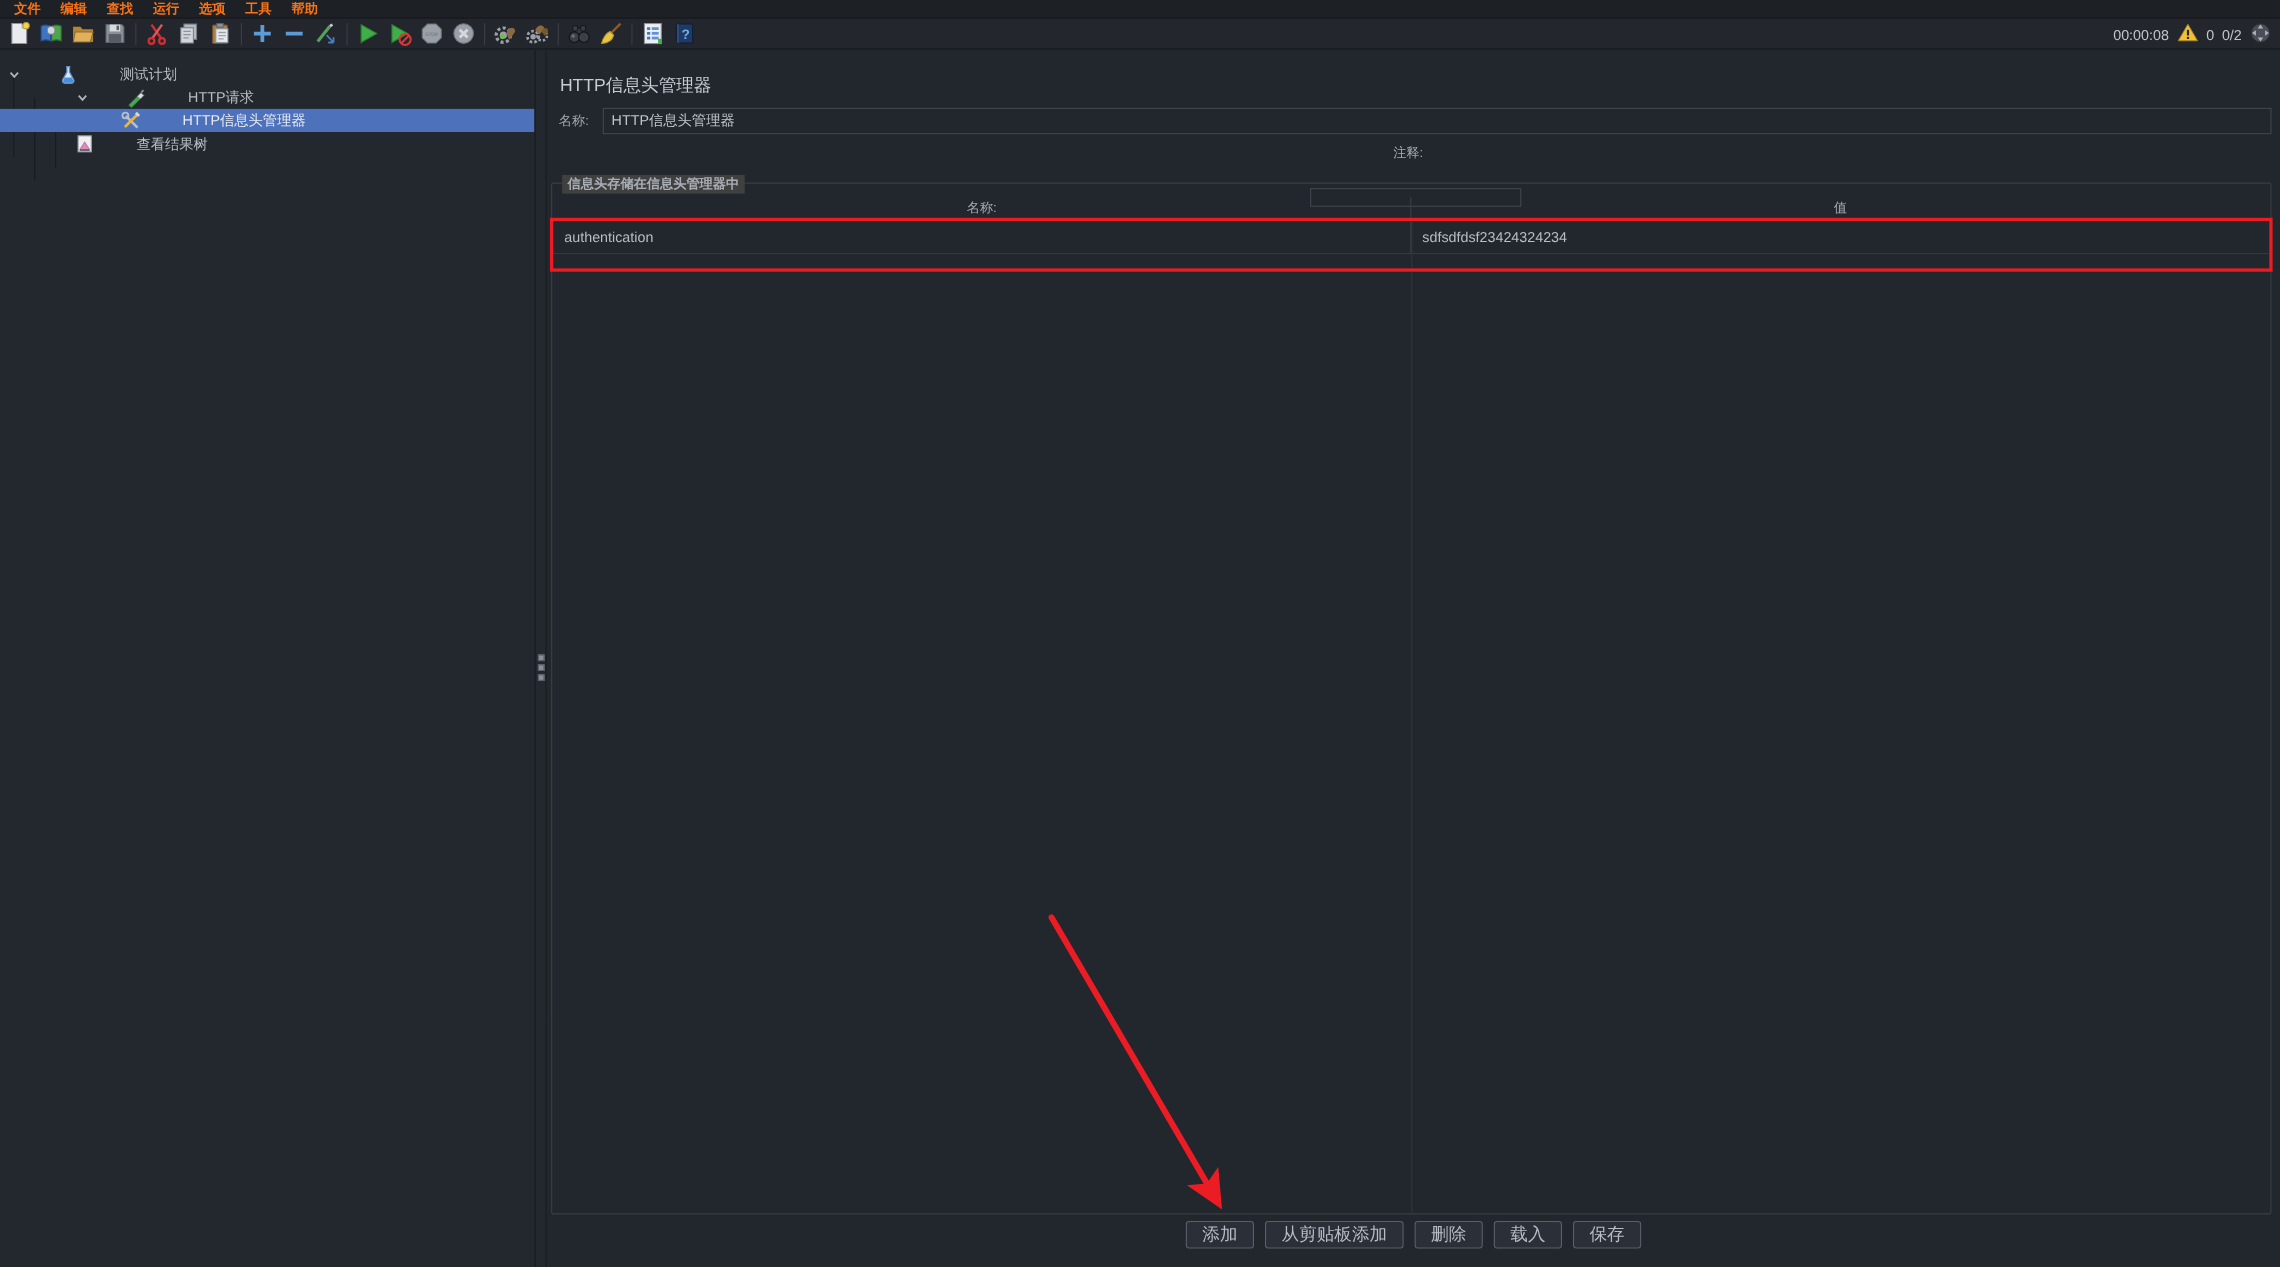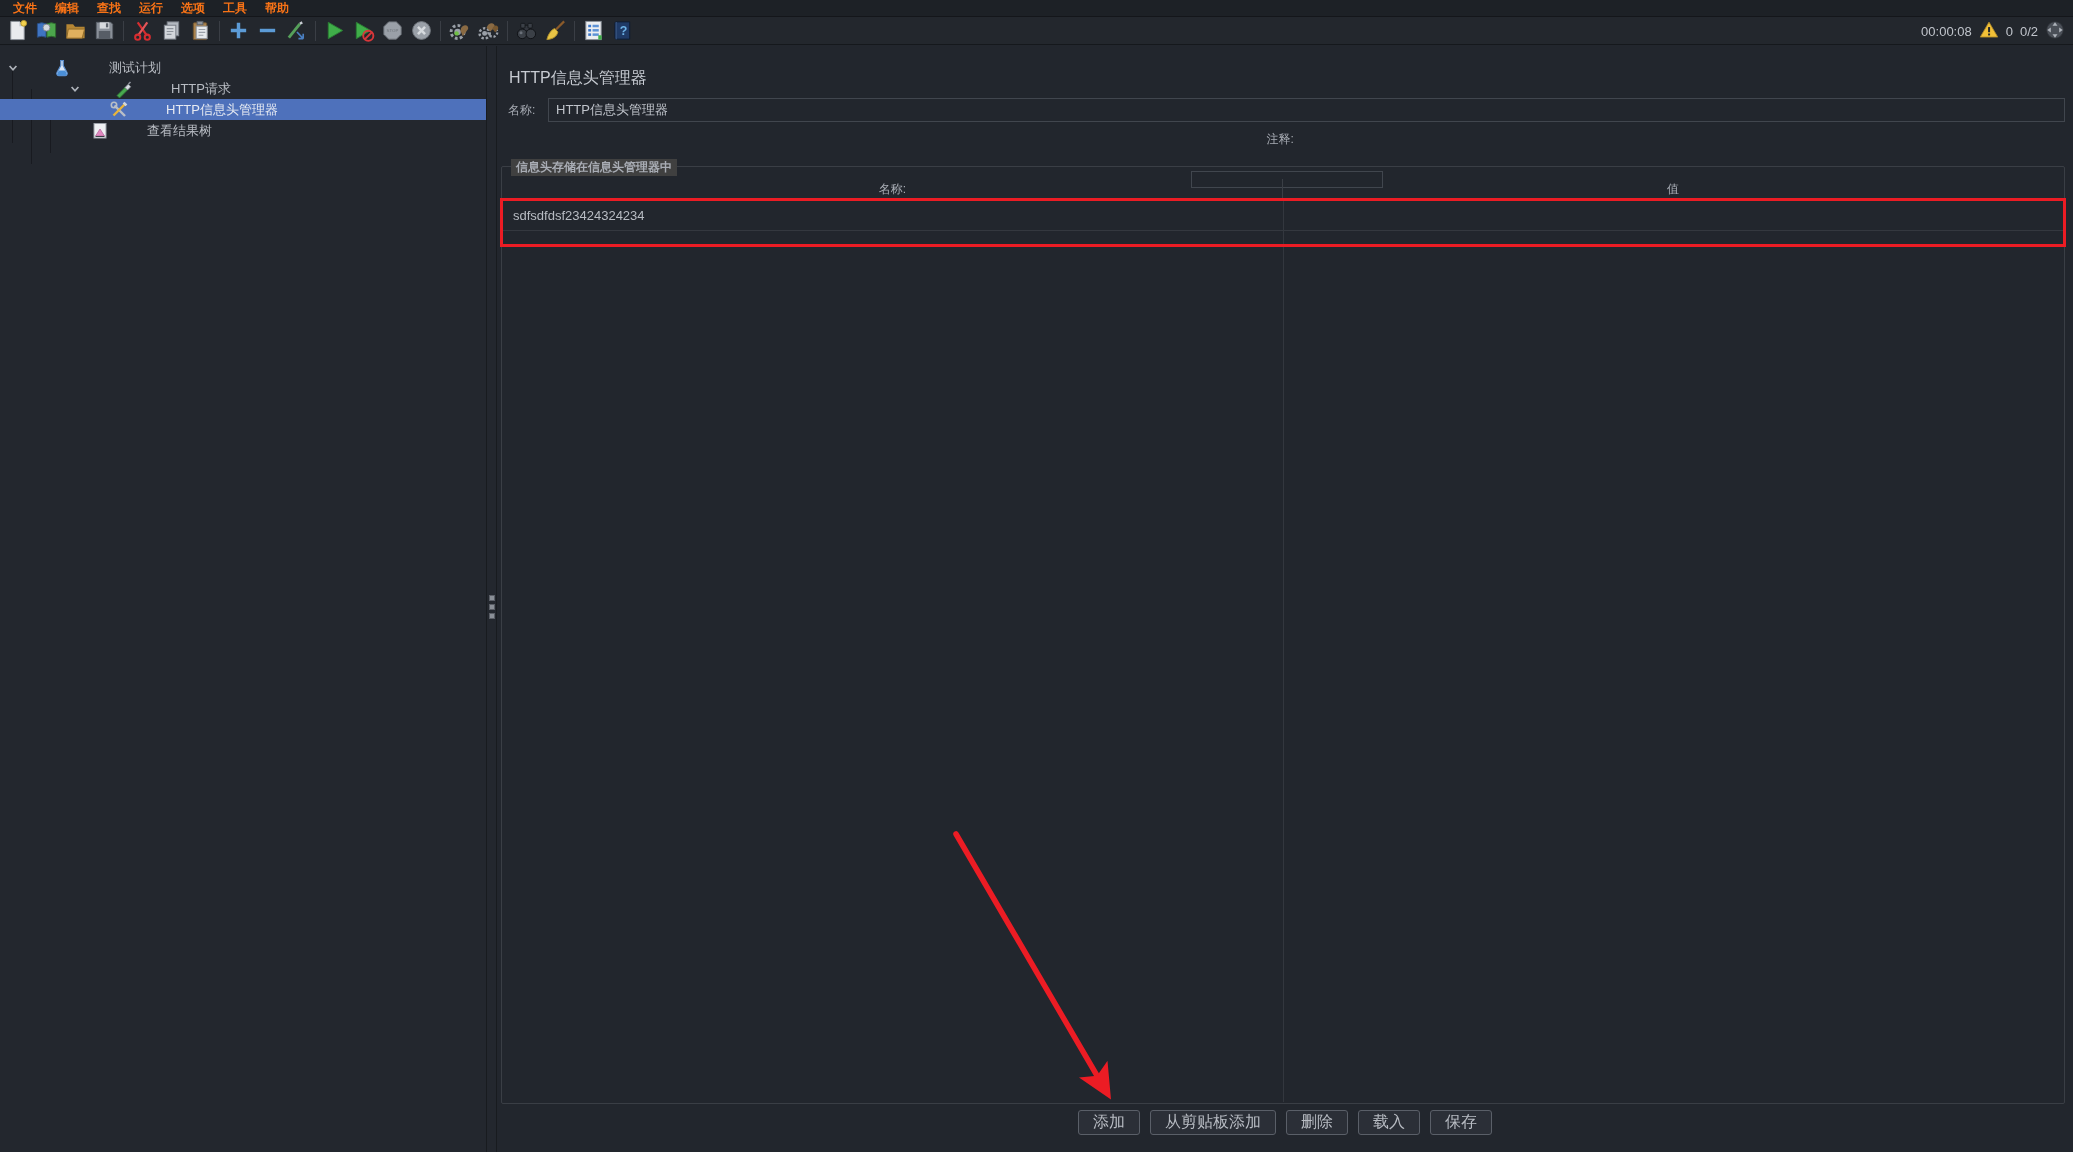--- a/index.html
+++ b/index.html
@@ -318,21 +318,21 @@
         <span class="tree-icon">
           <svg viewBox="0 0 18 18">
             <path d="M4.5 4.5 L15 15" stroke="#b9bfc7" stroke-width="2.4"></path>
             <circle cx="4" cy="4" r="2.7" fill="none" stroke="#b9bfc7" stroke-width="1.6"></circle>
             <path d="M14.5 3.5 L3.5 14.5" stroke="#e8b63c" stroke-width="2.4"></path>
             <path d="M13.6 1.6 l2.8 2.8" stroke="#d2d7dc" stroke-width="2.6"></path>
           </svg>
         </span>
         <span class="tree-label">HTTP信息头管理器</span>
       </div>
-      <div class="tree-row" style="padding-left: 43px;">
+      <div class="tree-row" style="padding-left: 20px;">
         <span class="tree-chevron"></span>
         <span class="tree-icon">
           <svg viewBox="0 0 18 18">
             <rect x="3" y="1.5" width="12" height="14.5" fill="#eef0f3" stroke="#9aa0a8"></rect>
             <path d="M4.5 14 L9 7 L13.5 14 Z" fill="#e089c0" stroke="#b05f95" stroke-width=".7"></path>
             <path d="M4.5 14.5 h9" stroke="#3a3f46"></path>
           </svg>
         </span>
         <span class="tree-label">查看结果树</span>
       </div>
@@ -359,20 +359,21 @@
 
     <div class="groupbox">
       <span class="groupbox-legend">信息头存储在信息头管理器中</span>
       <div class="hdr-table">
         <div class="hdr-head">
             <div class="hcell">名称:</div>
             <div class="hcell">值</div>
           </div>
         <div class="hdr-body">
             <div class="hdr-row">
+              <div class="cell">authentication</div>
               <div class="cell">sdfsdfdsf23424324234</div>
             </div>
           </div>
         <div class="hdr-colline"></div>
       </div>
     </div>
 
     <div class="btn-row">
         <button class="jbtn">添加</button>
         <button class="jbtn">从剪贴板添加</button>

